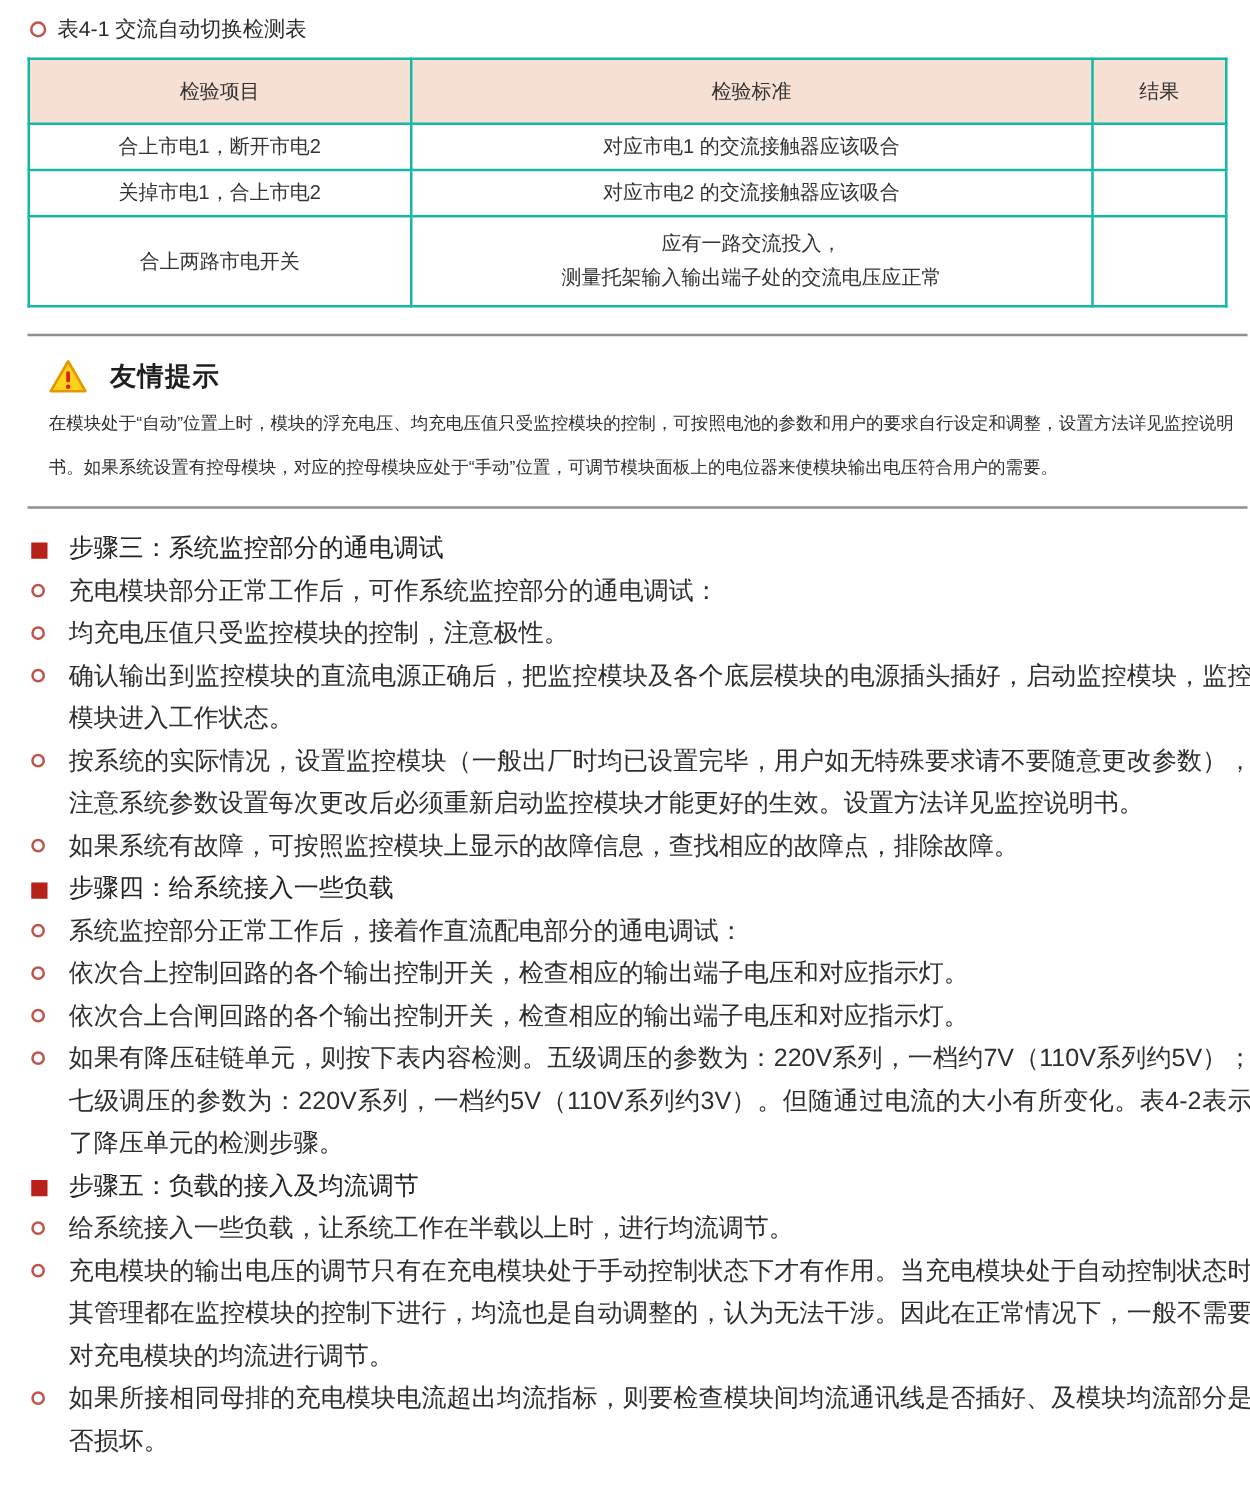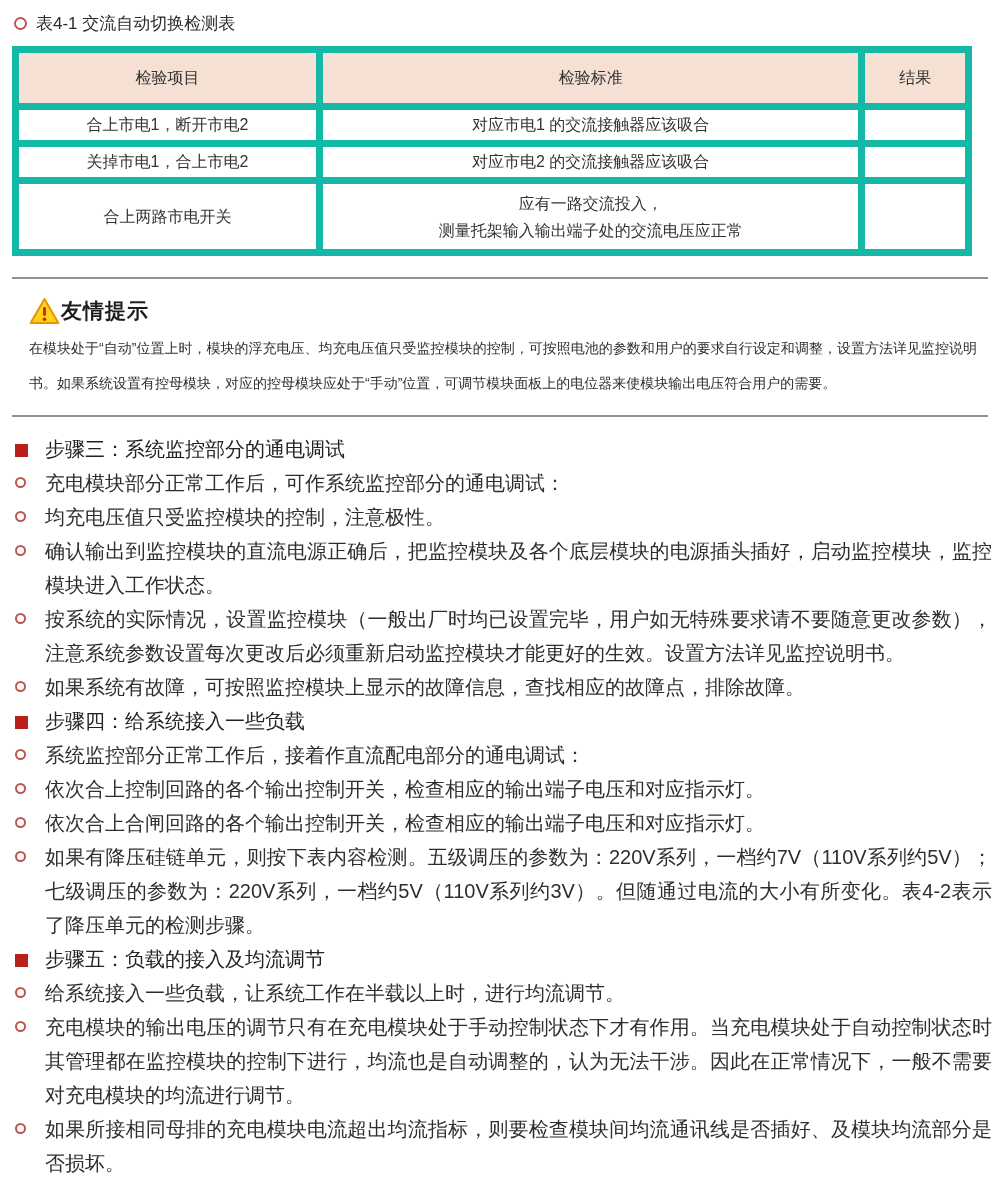--- a/index.html
+++ b/index.html
@@ -2,50 +2,50 @@
 <html><head>
 <meta charset="utf-8">
 <style>
   html,body{margin:0;padding:0;background:#ffffff;}
   body{
     width:1000px;height:1196px;
     font-family:"Liberation Sans","DejaVu Sans",sans-serif;
     color:#2e2e2e;
     -webkit-font-smoothing:antialiased;
   }
-  .page{padding:8px 14px 0 12px;}
+  .page{padding:8px 14px 0 12px;margin-left:10px;}
 
   
   .caption{display:flex;align-items:center;gap:9px;font-size:17px;margin:4px 0 11px 2px;color:#2b2b2b;}
   .b-circle{
     flex:0 0 auto;width:11px;height:11px;border:2px solid #c0544c;border-radius:50%;
     display:inline-block;background:transparent;box-sizing:border-box;min-width:11px;
   }
   .caption .b-circle{width:13px;height:13px;}
 
   
   table.check{
     width:960px;border-collapse:collapse;border:2px solid #4e4e4e;table-layout:fixed;
   }
   table.check th,table.check td{
-    border:7px solid #14b8a6;text-align:center;font-size:16px;color:#333;
+    border:2px solid #14b8a6;text-align:center;font-size:16px;color:#333;
     padding:2px 6px;white-space:pre-line;vertical-align:middle;
   }
   table.check th{background:#f6e0d3;height:46px;font-weight:normal;}
   table.check .r-short{height:37px;}
   table.check .r-tall{height:72px;line-height:27px;}
   .col-item{width:31.9%;}
   .col-std{width:56.9%;}
   .col-res{width:11.2%;}
 
   
   .rule{border:none;border-top:2px solid #8f8f8f;margin:21px 0 0 0;width:976px;}
 
   
-  .notice-title{display:flex;align-items:center;gap:1px;margin:18px 0 2px 17px;}
+  .notice-title{display:flex;align-items:center;gap:18px;margin:18px 0 2px 17px;}
   .notice-title .t{font-size:21px;font-weight:bold;color:#1e1e1e;letter-spacing:1px;}
   .warn-svg{display:block;}
   .notice-body{
     font-size:14px;line-height:35px;text-align:justify;
     margin:6px 0 0 17px;width:948px;color:#2e2e2e;
   }
   .rule2{margin-top:14px;}
 
   
   .list{margin-top:15px;font-size:20px;}

